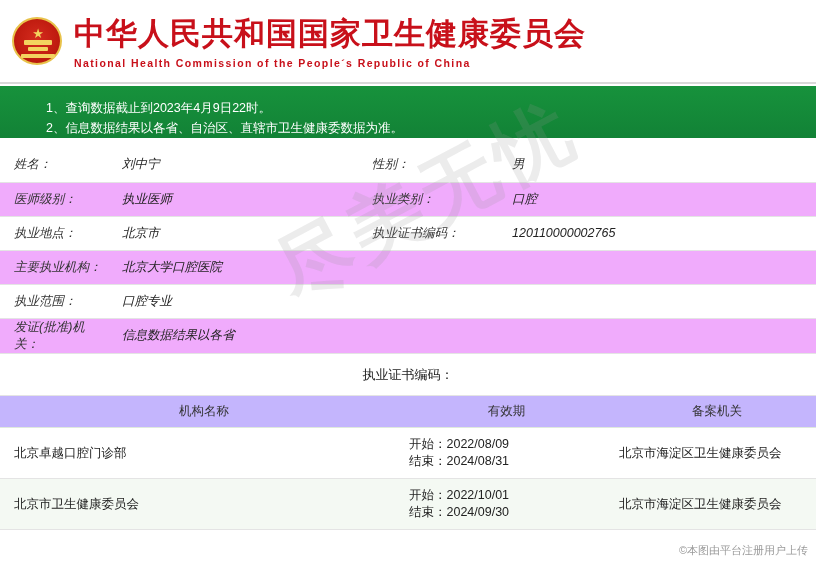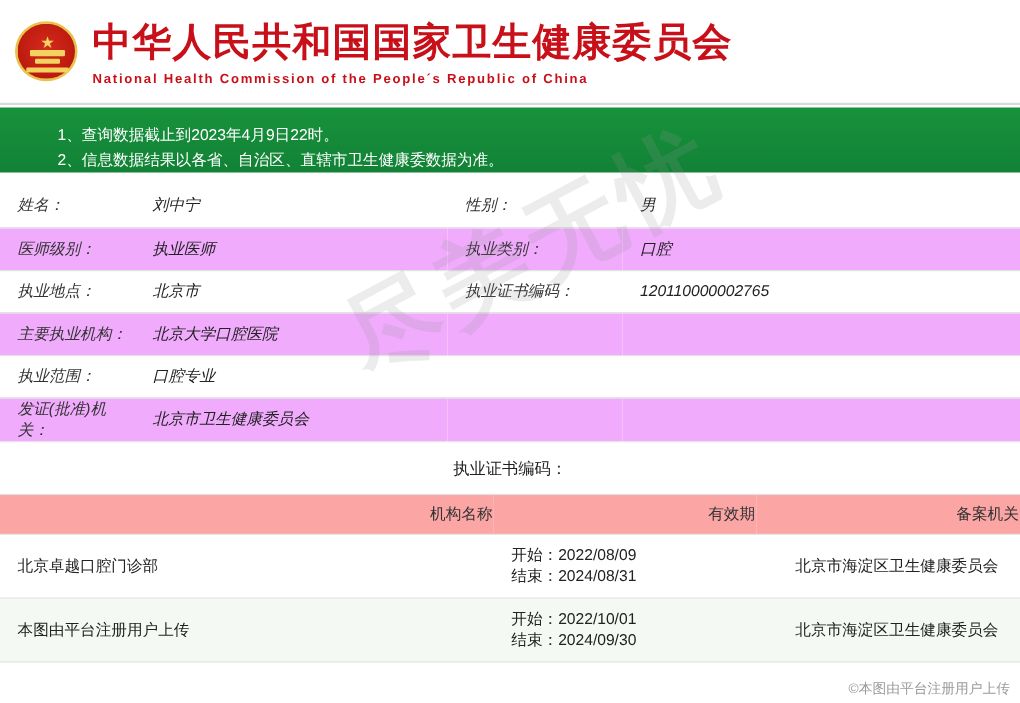--- a/index.html
+++ b/index.html
@@ -147,37 +147,37 @@
   }
 
   
   .record-table {
     width: 816px;
     border-collapse: collapse;
     font-size: 12.5px;
     color: #222222;
   }
   .record-table th {
-    background: #fca5a5;
-    text-align: right;
+    background: #c4b5fd;
+    text-align: center;
     font-weight: normal;
     color: #333333;
     height: 32px;
     padding-left: 14px;
     border-bottom: 1px solid #dfe9dd;
   }
   .record-table td {
     padding: 8px 0 8px 14px;
     border-bottom: 1px solid #e4e4e4;
     vertical-align: middle;
   }
   .record-table tr.alt td { background: #f4f9f3; }
   .col-name { width: 395px; }
   .col-valid { width: 210px; }
-  .col-org { width: 211px; text-align: center; }
+  .col-org { width: 211px; }
   .valid-line { line-height: 17px; white-space: nowrap; }
 
   
   .wm-main {
     position: absolute;
     left: 262px;
     top: 150px;
     font-size: 76px;
     font-weight: bold;
     color: rgba(150,150,150,0.18);
@@ -250,21 +250,21 @@
       <td class="val-2"></td>
     </tr>
     <tr>
       <td class="lbl">执业范围：</td>
       <td class="val-1">口腔专业</td>
       <td class="lbl-2"></td>
       <td class="val-2"></td>
     </tr>
     <tr class="alt">
       <td class="lbl">发证(批准)机关：</td>
-      <td class="val-1">北京市卫生健康委员会</td>
+      <td class="val-1">信息数据结果以各省</td>
       <td class="lbl-2"></td>
       <td class="val-2"></td>
     </tr>
   </tbody>
     </table>
 
   <div class="section-title">执业证书编码：</div>
 
   <table class="record-table">
     <thead>
@@ -277,21 +277,21 @@
     <tbody>
       <tr>
         <td class="col-name">北京卓越口腔门诊部</td>
         <td class="col-valid">
           <div class="valid-line">开始：2022/08/09</div>
           <div class="valid-line">结束：2024/08/31</div>
         </td>
         <td class="col-org">北京市海淀区卫生健康委员会</td>
       </tr>
       <tr class="alt">
-        <td class="col-name">本图由平台注册用户上传</td>
+        <td class="col-name">北京市卫生健康委员会</td>
         <td class="col-valid">
           <div class="valid-line">开始：2022/10/01</div>
           <div class="valid-line">结束：2024/09/30</div>
         </td>
         <td class="col-org">北京市海淀区卫生健康委员会</td>
       </tr>
     </tbody>
   </table>
 
   <div class="wm-main">尽美无忧</div>

